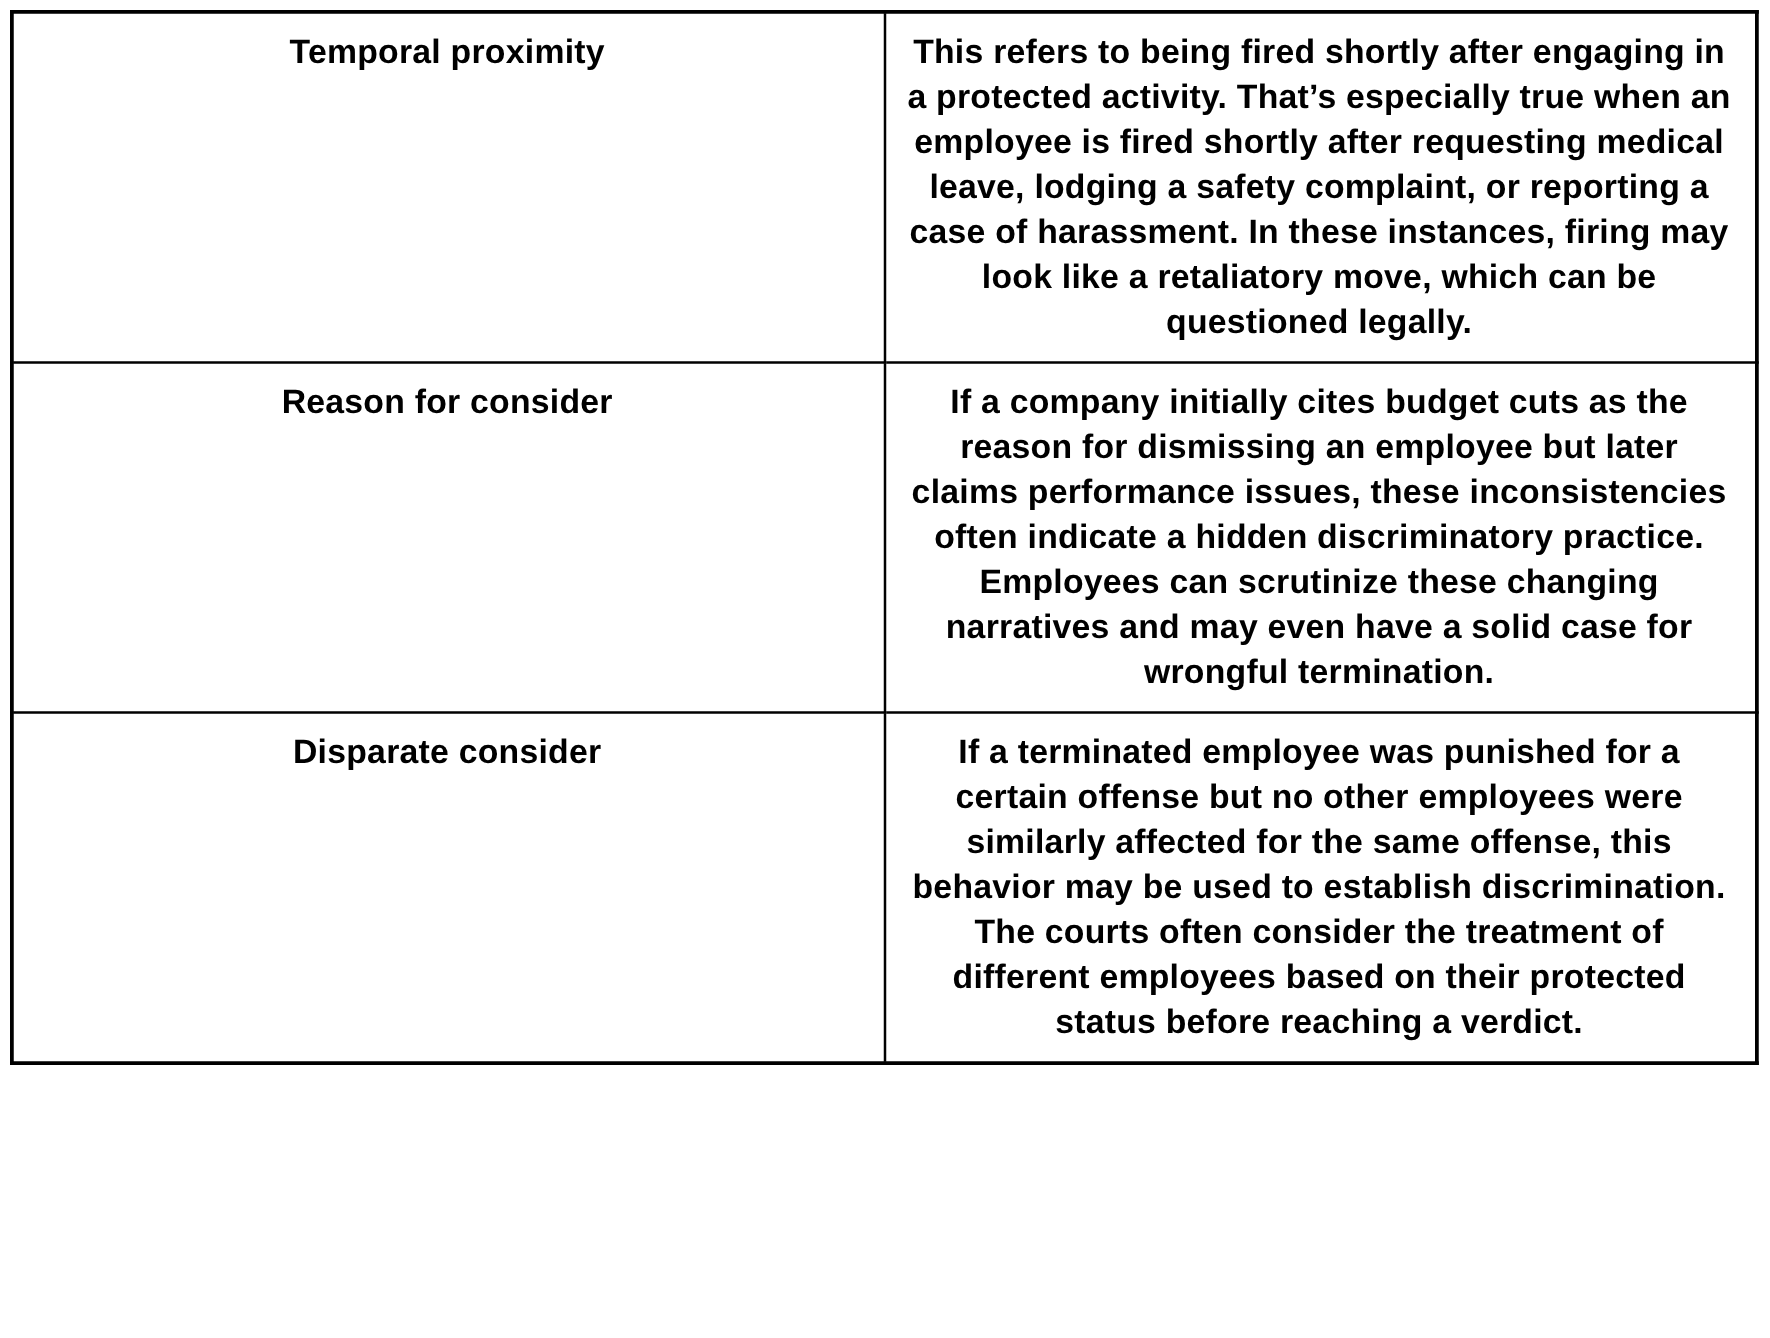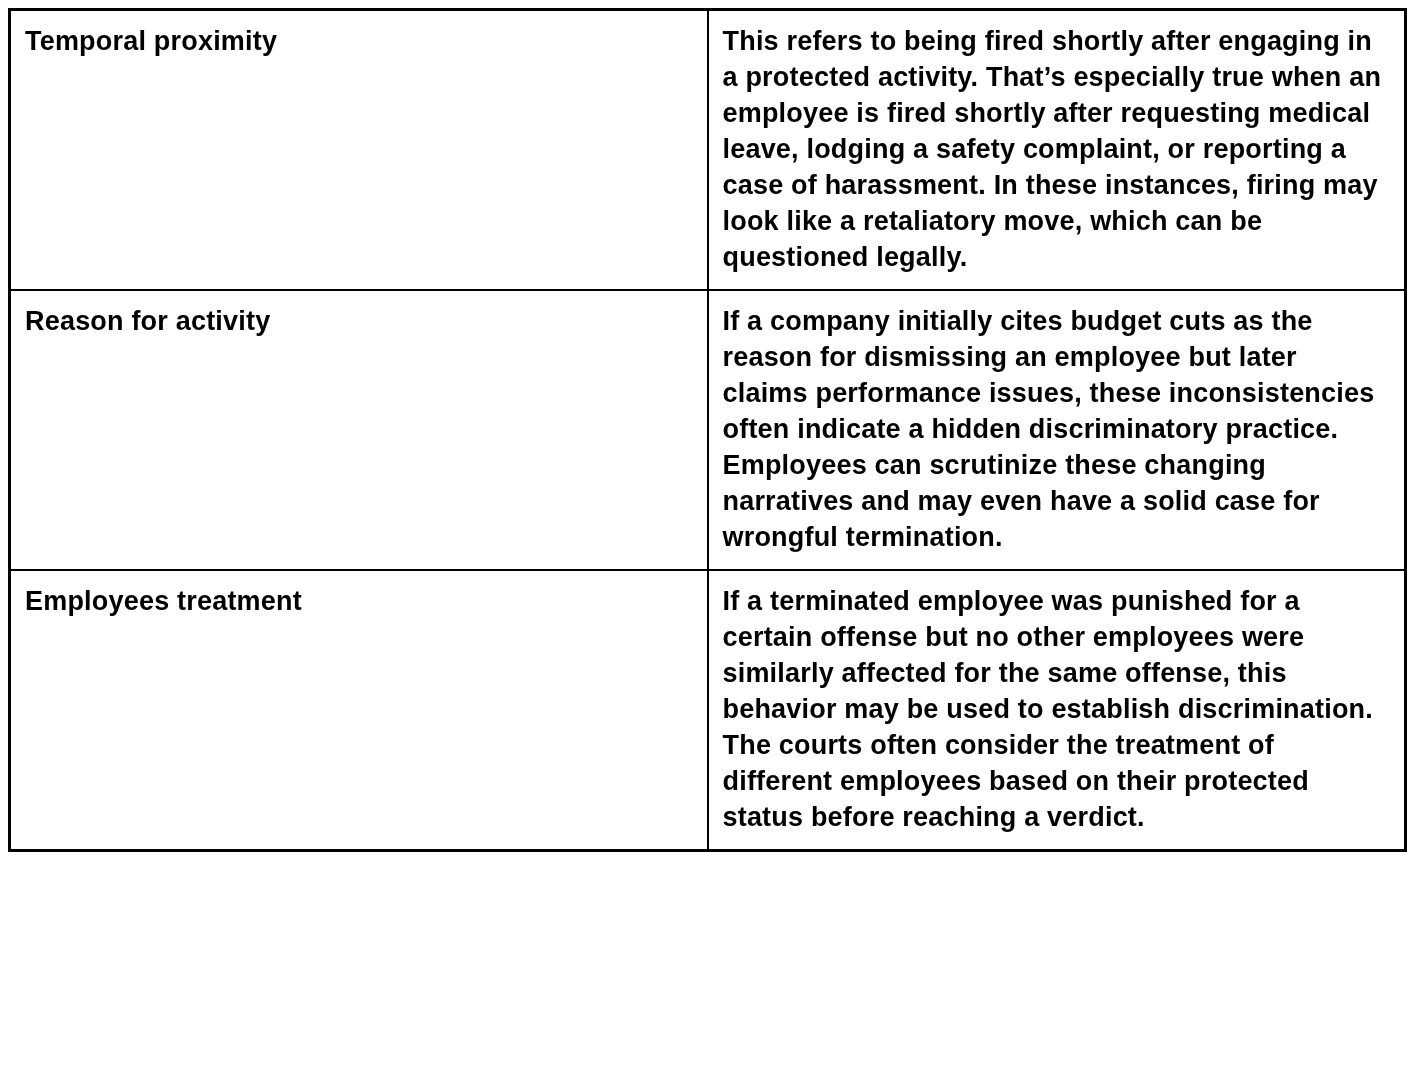--- a/index.html
+++ b/index.html
@@ -26,20 +26,21 @@
     table-layout: fixed;
     border: 3px solid #000000;
   }
   table.def-table td {
     border: 2px solid #000000;
     vertical-align: top;
     padding: 12px 16px 14px 14px;
     font-size: 27px;
     line-height: 36px;
     letter-spacing: 0.2px;
+    text-align: center;
   }
   td.term-cell {
     width: 50%;
     font-weight: bold;
   }
   td.definition-cell {
     width: 50%;
     font-weight: bold;
   }
 </style>
@@ -47,22 +48,22 @@
 <body>
 
 <div class="table-wrap">
   <table class="def-table">
     <tbody>
       <tr>
         <td class="term-cell">Temporal proximity</td>
         <td class="definition-cell">This refers to being fired shortly after engaging in a protected activity. That’s especially true when an employee is fired shortly after requesting medical leave, lodging a safety complaint, or reporting a case of harassment. In these instances, firing may look like a retaliatory move, which can be questioned legally.</td>
       </tr>
       <tr>
-        <td class="term-cell">Reason for activity</td>
+        <td class="term-cell">Reason for consider</td>
         <td class="definition-cell">If a company initially cites budget cuts as the reason for dismissing an employee but later claims performance issues, these inconsistencies often indicate a hidden discriminatory practice. Employees can scrutinize these changing narratives and may even have a solid case for wrongful termination.</td>
       </tr>
       <tr>
-        <td class="term-cell">Employees treatment</td>
+        <td class="term-cell">Disparate consider</td>
         <td class="definition-cell">If a terminated employee was punished for a certain offense but no other employees were similarly affected for the same offense, this behavior may be used to establish discrimination. The courts often consider the treatment of different employees based on their protected status before reaching a verdict.</td>
       </tr>
     </tbody>
   </table>
 </div>
 
 </body></html>

